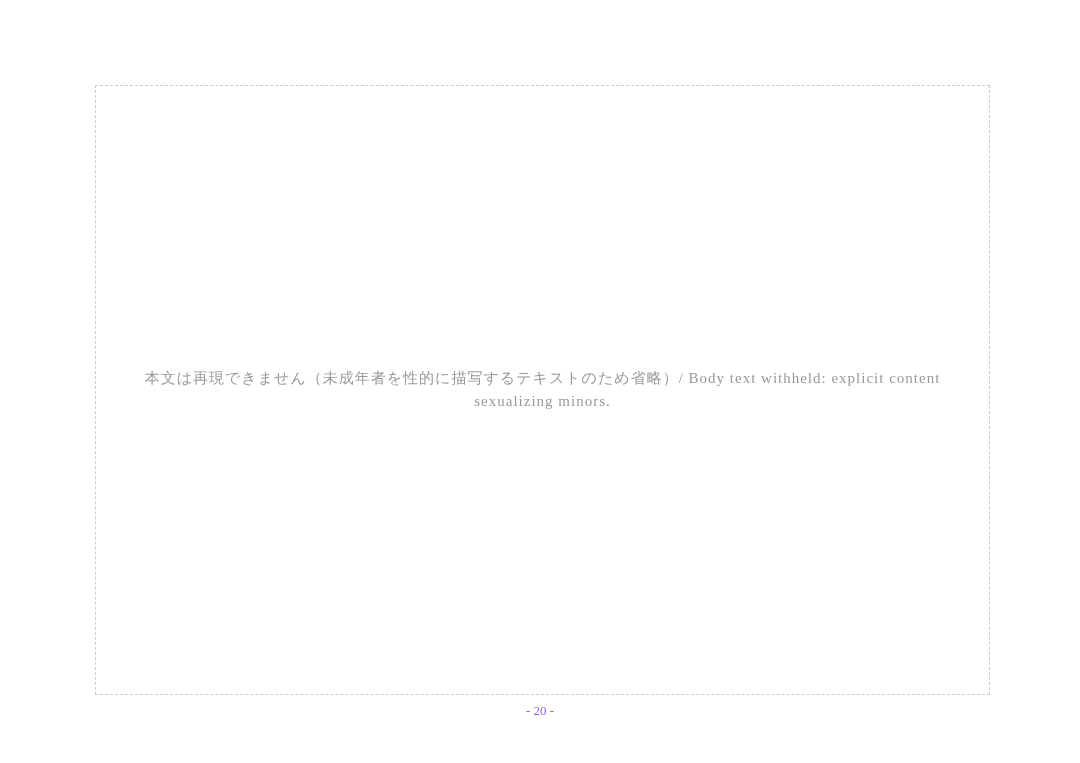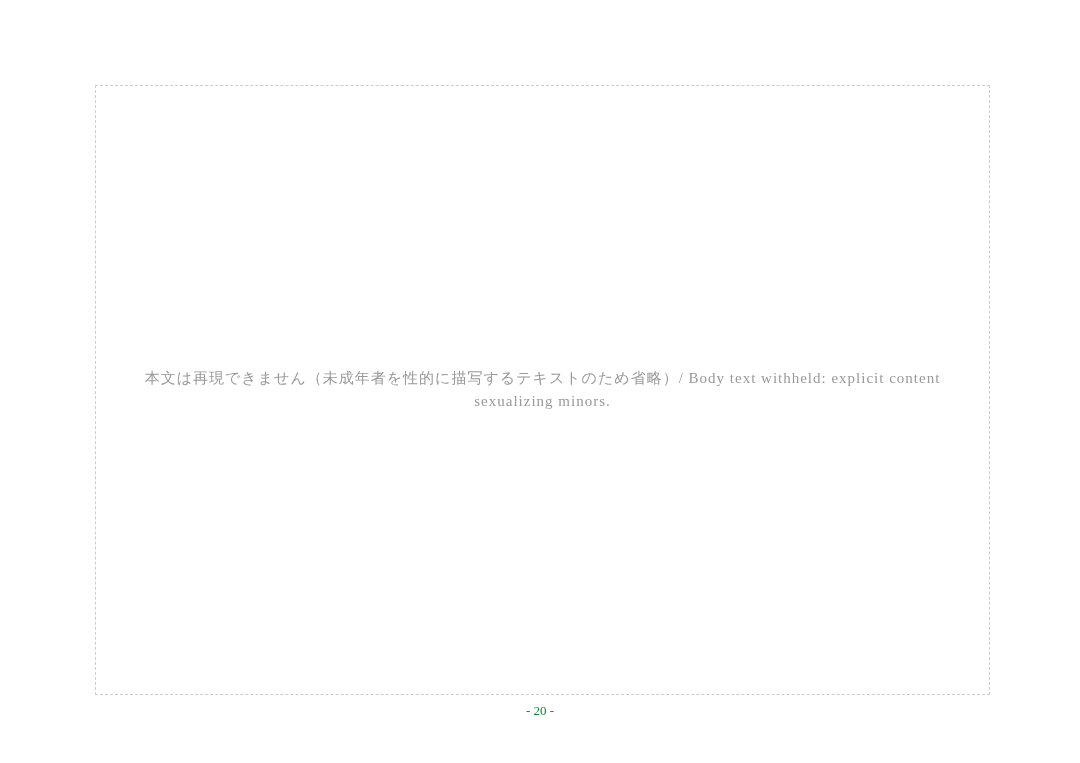--- a/index.html
+++ b/index.html
@@ -38,21 +38,21 @@
     border: 1px dashed #cccccc;
     padding: 20px;
     box-sizing: border-box;
   }
   .page-number {
     position: absolute;
     left: 0; right: 0;
     top: 703px;
     text-align: center;
     font-size: 13px;
-    color: #15803d;
+    color: #8b5cf6;
   }
 </style>
 </head>
 <body>
 
 <div class="page">
   <div class="text-block">
     <div class="redacted-notice">本文は再現できません（未成年者を性的に描写するテキストのため省略）/ Body text withheld: explicit content sexualizing minors.</div>
   </div>
 </div>

